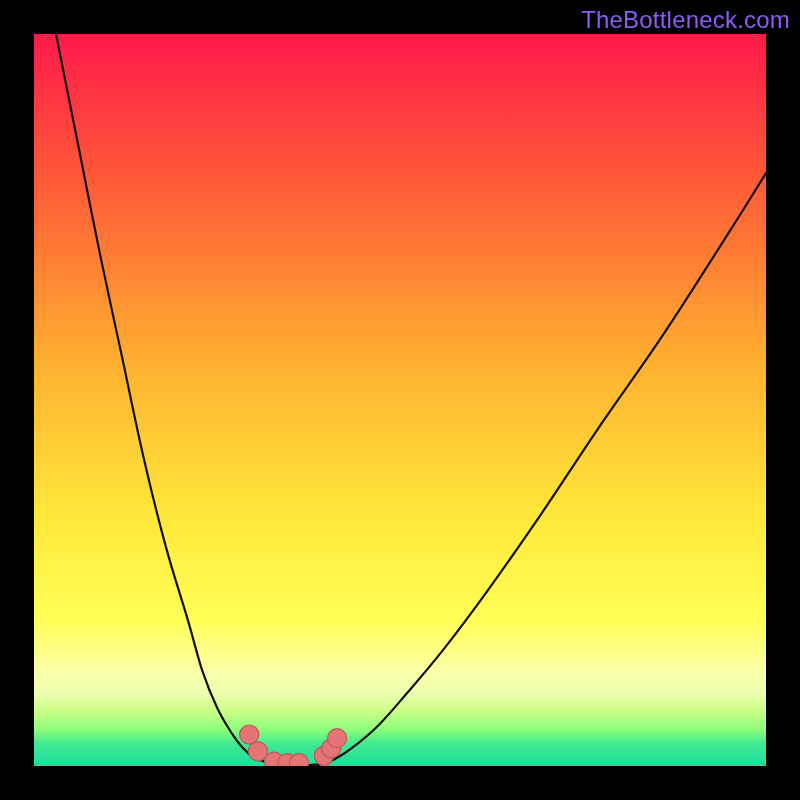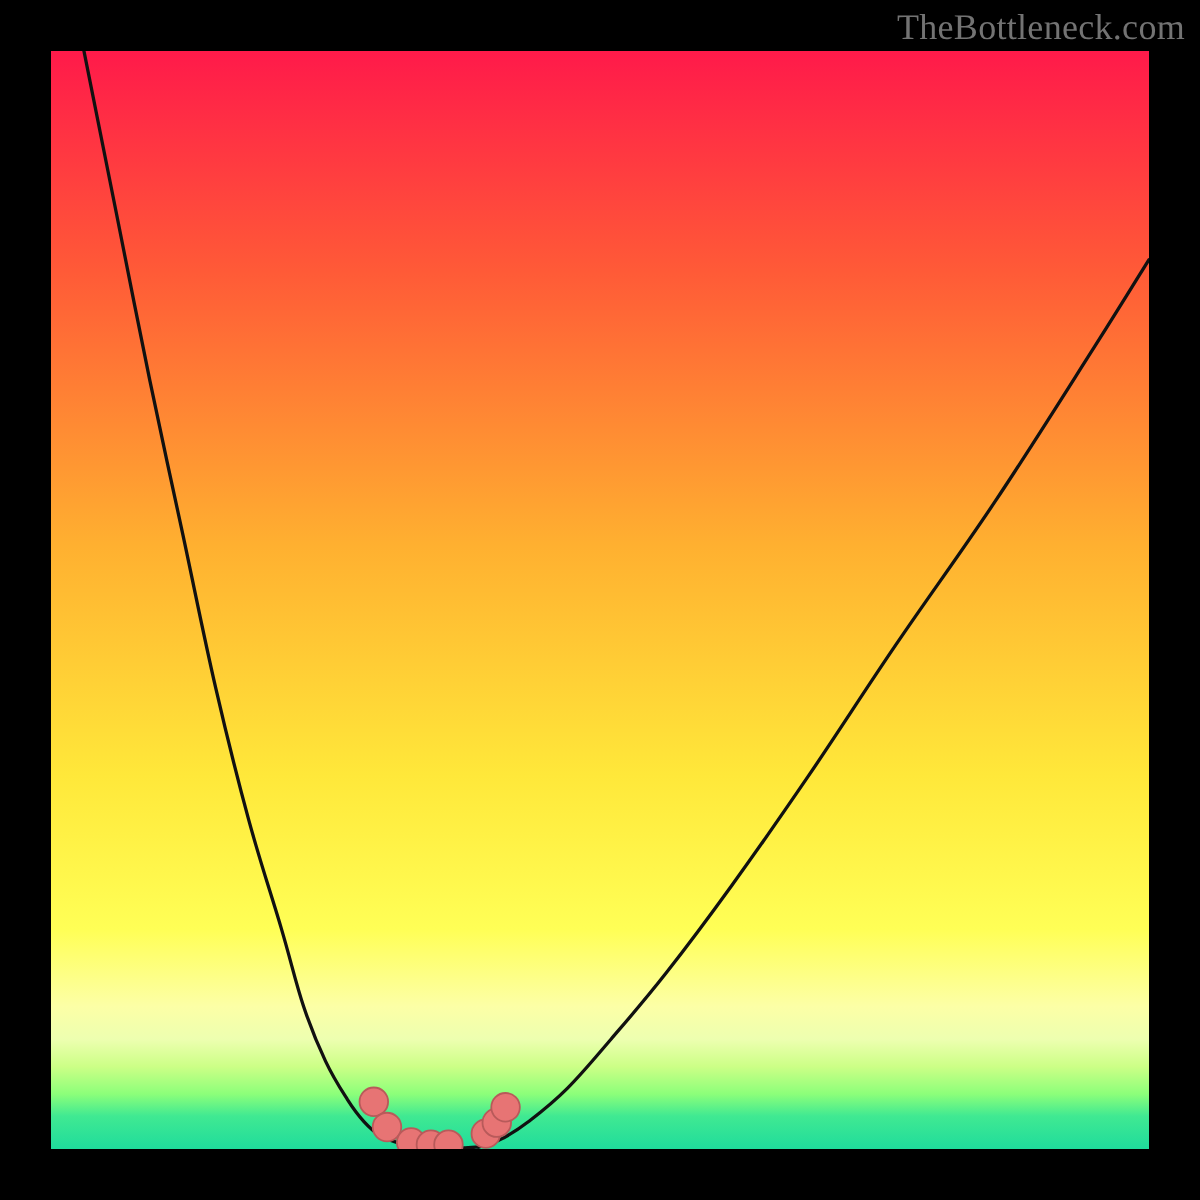--- a/index.html
+++ b/index.html
@@ -33,23 +33,22 @@
     top: 0;
     width: 732px;
     height: 732px;
   }
   .watermark {
     position: absolute;
     top: 6px;
     right: 10px;
     font-size: 24px;
     font-weight: 400;
-    color: #737373;
+    color: #8b5cf6;
     letter-spacing: 0.2px;
-    font-family: Liberation Serif, serif;
   }
   svg.curve-layer {
     position: absolute;
     left: 0;
     top: 0;
     width: 732px;
     height: 732px;
   }
   .marker {
     fill: #e77474;

